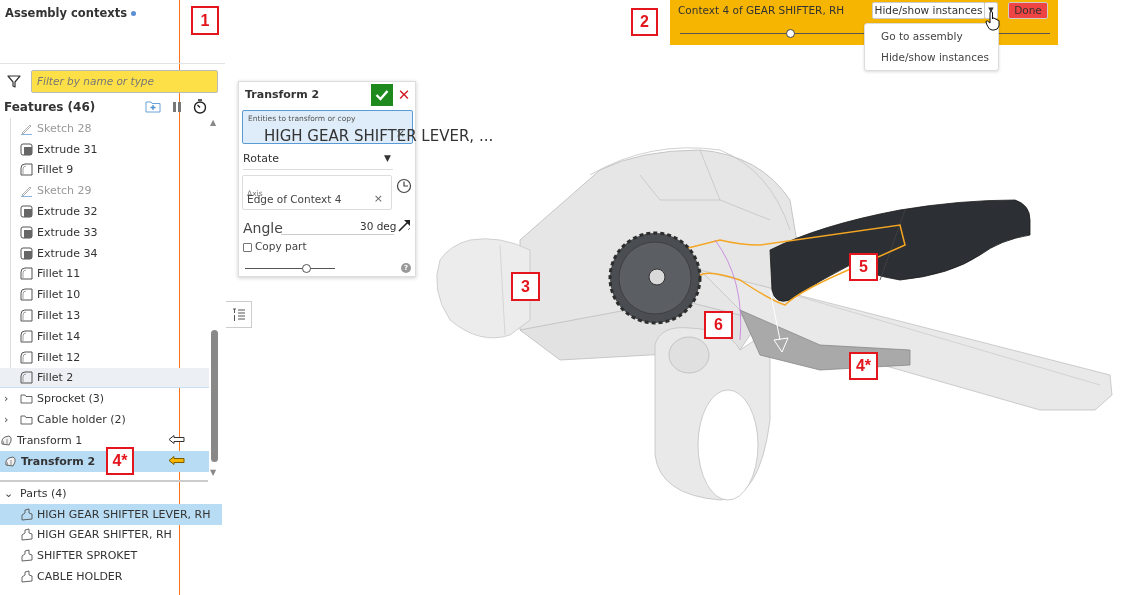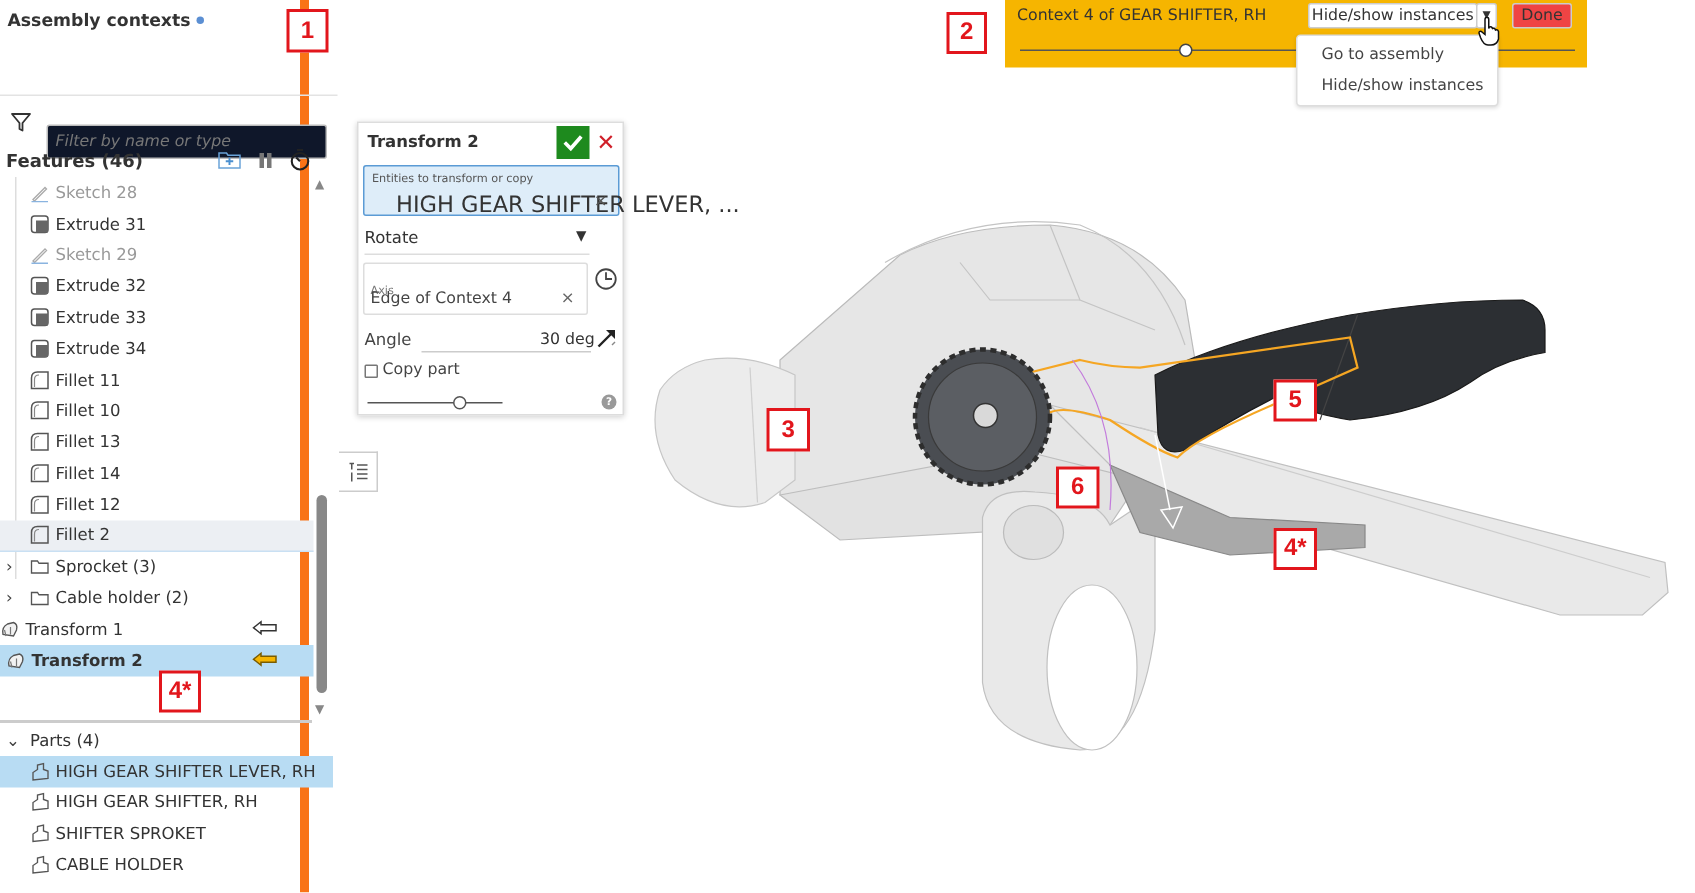--- a/index.html
+++ b/index.html
@@ -1,29 +1,29 @@
 <!DOCTYPE html>
 <html><head>
 <meta charset="utf-8">
 <style>
   * { box-sizing: border-box; margin: 0; padding: 0; }
   html, body { width: 1130px; height: 595px; overflow: hidden; background: #fff; font-family: "DejaVu Sans", sans-serif; font-size: 11px; color: #333; }
   .root { position: relative; width: 1130px; height: 595px; }
 
   
-  .left-panel { position: absolute; left: 0; top: 0; width: 206px; height: 595px; background: #fff; border-right: 6px solid #f97316; }
+  .left-panel { position: absolute; left: 0; top: 0; width: 180px; height: 595px; background: #fff; border-right: 1px solid #f97316; }
   .ctx-title { position: absolute; left: 5px; top: 6px; font-weight: bold; font-size: 11.5px; color: #333; }
   .ctx-title .dot { display: inline-block; width: 5px; height: 5px; border-radius: 50%; background: #5b8fd3; margin-left: 4px; vertical-align: middle; }
   .ctx-select { position: absolute; left: 3px; top: 25px; width: 183px; height: 22px; border: 1px solid #ddd; border-radius: 3px; color: #aaa; font-size: 10.5px; padding: 4px 0 0 6px; white-space: nowrap; overflow: hidden; }
   .ctx-select .dot { display: inline-block; width: 4px; height: 4px; border-radius: 50%; background: #9dbbe3; margin-right: 4px; vertical-align: middle; }
   .ctx-select .ctx-name { font-style: italic; color: #c5c5c5; margin-left: 6px; }
   .ctx-select .caret { position: absolute; right: 6px; top: 3px; color: #bbb; font-size: 9px; }
   .sep1 { position: absolute; left: 0; top: 63px; width: 225px; height: 1px; background: #e3e3e3; }
   .filter-icon { position: absolute; left: 7px; top: 74px; width: 14px; height: 14px; }
-  .filter-input { position: absolute; left: 31px; top: 70px; width: 187px; height: 23px; border: 1px solid #bbb; border-radius: 2px; font-style: italic; color: #777; font-size: 10.5px; padding: 4px 0 0 5px; background: #0f172a; margin-top: 13px; }
+  .filter-input { position: absolute; left: 31px; top: 70px; width: 187px; height: 23px; border: 1px solid #bbb; border-radius: 2px; font-style: italic; color: #777; font-size: 10.5px; padding: 4px 0 0 5px; background: #fde047; }
   .features-head { position: absolute; left: 4px; top: 100px; font-size: 12px; font-weight: bold; color: #333; }
   .fh-icons { position: absolute; top: 99px; left: 145px; display: flex; gap: 10px; align-items: center; }
   .tree { position: absolute; left: 0; top: 118px; width: 209px; }
   .tree-item { position: relative; height: 20.8px; display: flex; align-items: center; font-size: 11px; color: #333; white-space: nowrap; }
   .tree-item.indent { padding-left: 20px; }
   .tree-item.sketch { color: #999; }
   .tree-item.highlight { background: #eceff3; }
   .tree-item.selected { background: #b8dcf3; font-weight: bold; }
   .tree-item .ico { width: 13px; height: 13px; margin-right: 4px; flex: none; }
   .tree-item .chev { width: 10px; margin-left: 4px; margin-right: 6px; color: #444; font-size: 11px; }
@@ -50,21 +50,21 @@
   .dlg-entities .lbl { position: absolute; left: 5px; top: 3px; font-size: 7.5px; color: #555; }
   .dlg-entities .val { position: absolute; left: 21px; top: 16px; font-size: 15px; color: #333; white-space: nowrap; }
   .dlg-entities .x { position: absolute; right: 7px; top: 16px; color: #555; font-size: 11px; }
   .dlg-rotate { position: absolute; left: 4px; top: 70px; width: 150px; height: 18px; border-bottom: 1px solid #ddd; font-size: 11px; color: #333; }
   .dlg-rotate .caret { position: absolute; right: 2px; top: 1px; font-size: 9px; color: #333; }
   .dlg-axis { position: absolute; left: 3px; top: 93px; width: 150px; height: 35px; border: 1px solid #ddd; border-radius: 2px; }
   .dlg-axis .lbl { position: absolute; left: 4px; top: 13px; font-size: 7.5px; color: #777; }
   .dlg-axis .val { position: absolute; left: 4px; top: 17px; font-size: 10.5px; color: #444; }
   .dlg-axis .x { position: absolute; right: 8px; top: 16px; color: #666; font-size: 11px; }
   .dlg-axis-icon { position: absolute; left: 157px; top: 96px; width: 16px; height: 16px; }
-  .dlg-angle-lbl { position: absolute; left: 4px; top: 138px; font-size: 11px; color: #444; }
+  .dlg-angle-lbl { position: absolute; left: 4px; top: 138px; font-size: 14px; color: #444; }
   .dlg-angle-line { position: absolute; left: 42px; top: 152px; width: 113px; height: 1px; background: #ccc; }
   .dlg-angle-val { position: absolute; left: 121px; top: 138px; font-size: 10.5px; color: #333; }
   .dlg-angle-icon { position: absolute; left: 158px; top: 136px; width: 15px; height: 15px; }
   .dlg-copy { position: absolute; left: 4px; top: 158px; font-size: 10.5px; color: #444; display: flex; align-items: flex-end; }
   .dlg-copy .cb { width: 9px; height: 9px; border: 1px solid #777; border-radius: 1px; margin-right: 3px; background: #fff; }
   .dlg-slider { position: absolute; left: 6px; top: 186px; width: 90px; height: 1px; background: #555; }
   .dlg-slider-knob { position: absolute; left: 63px; top: 182px; width: 9px; height: 9px; border-radius: 50%; background: #fff; border: 1px solid #555; }
   .dlg-help { position: absolute; left: 162px; top: 181px; width: 10px; height: 10px; border-radius: 50%; background: #999; color: #fff; font-size: 7px; font-weight: bold; text-align: center; line-height: 10px; }
 
   
@@ -167,20 +167,27 @@
             <path d="M1 12.5 H12" stroke="#8ab4e0" stroke-width="1"></path>
           </svg>
         <span>Sketch 28</span>
       </div>
       <div class="tree-item indent">
         <svg class="ico" viewBox="0 0 13 13">
             <rect x="1" y="1" width="11" height="11" rx="2" fill="none" stroke="#555" stroke-width="1"></rect>
             <rect x="4" y="4" width="8" height="8" fill="#666"></rect>
           </svg>
         <span>Extrude 31</span>
+      </div>
+      <div class="tree-item indent">
+        <svg class="ico" viewBox="0 0 13 13">
+            <path d="M1 12 V5 Q1 1 5 1 H12 V12 Z" fill="none" stroke="#555" stroke-width="1"></path>
+            <path d="M3 11 V6 Q3 3 6 3" fill="none" stroke="#888" stroke-width="0.8"></path>
+          </svg>
+        <span>Fillet 9</span>
       </div>
       <div class="tree-item indent sketch">
         <svg class="ico" viewBox="0 0 13 13">
             <path d="M2 11 L10 3 L11 4 L3 12 Z" fill="none" stroke="#aaa" stroke-width="0.9"></path>
             <path d="M1 12.5 H12" stroke="#8ab4e0" stroke-width="1"></path>
           </svg>
         <span>Sketch 29</span>
       </div>
       <div class="tree-item indent">
         <svg class="ico" viewBox="0 0 13 13">

